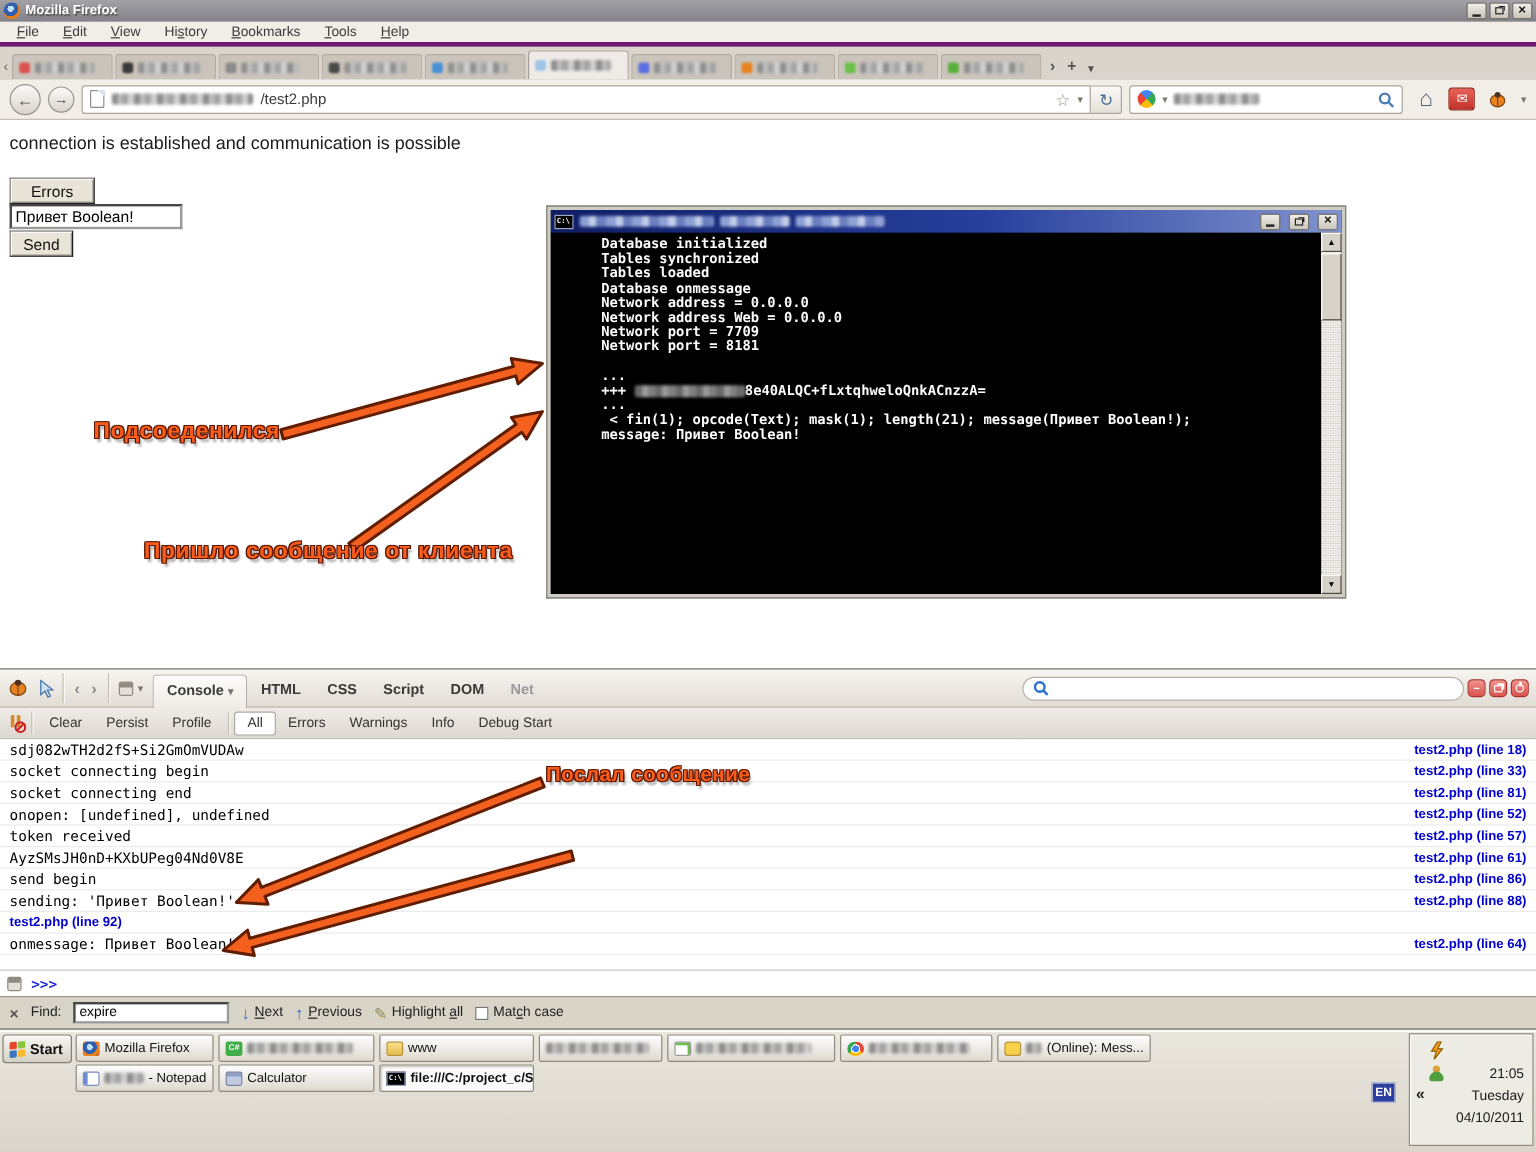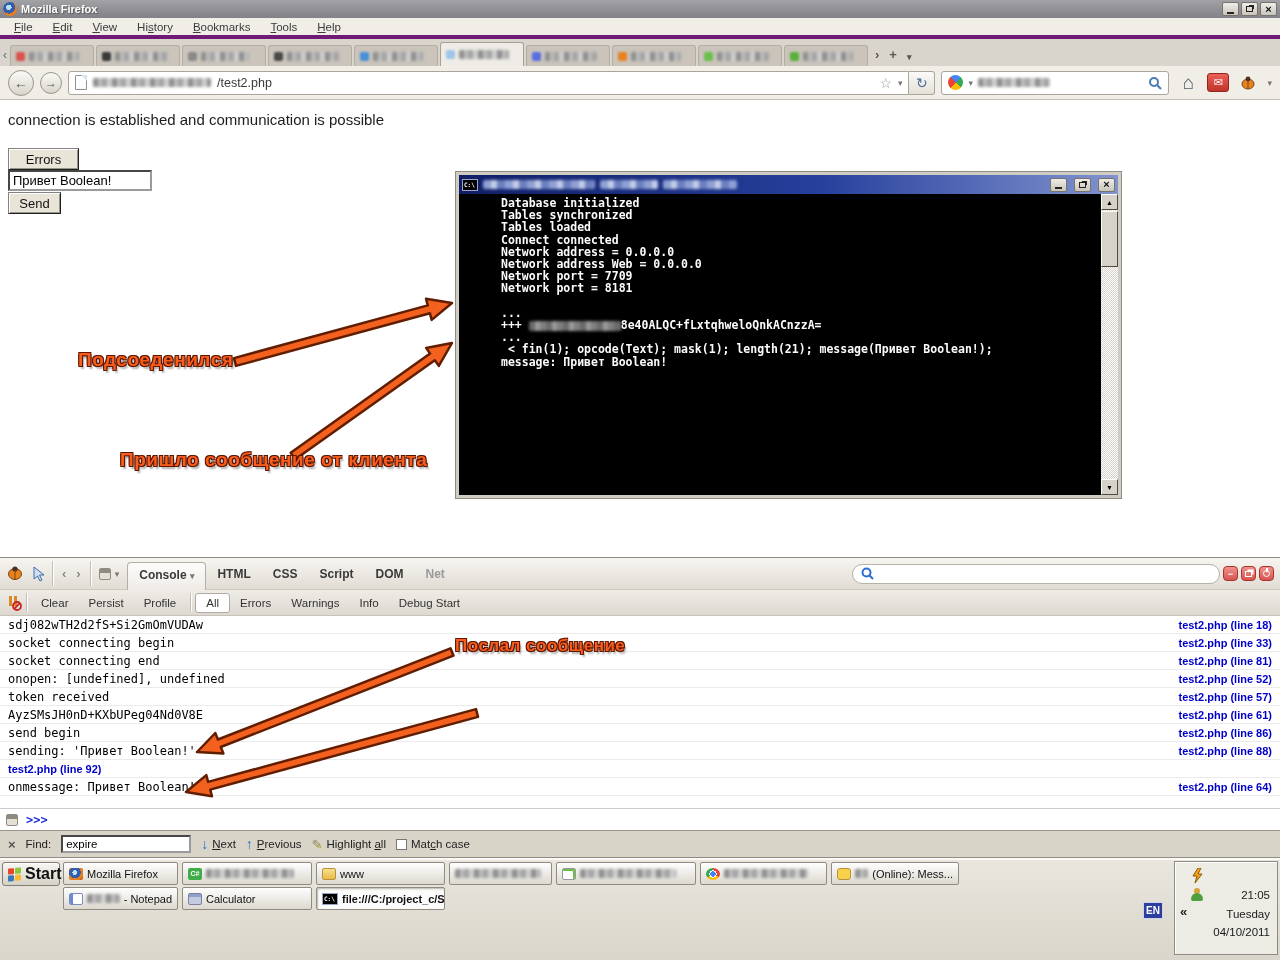--- a/index.html
+++ b/index.html
@@ -153,21 +153,21 @@
   .arrow-dn,.arrow-up { font-size:14px; font-weight:bold; color:#2b6fd4; }
   .pen { font-size:13px; color:#8a8a8a; text-shadow:1px 1px 0 #e8d44a; }
   .chk { width:11px; height:11px; background:#fff; border:1px solid #777; }
 
   
   #taskbar { position:absolute; left:0; top:857px; width:1280px; height:103px;
              background:linear-gradient(#fbfaf7 0 2px,#e9e6de 2px,#d9d5ca 100%); border-top:1px solid #918d82; }
   #start-btn { position:absolute; left:2px; top:4px; width:58px; height:24px; border-radius:3px;
                background:linear-gradient(#f8f7f3,#d5d1c6); border:1px solid #827e74;
                box-shadow:inset 0 1px 0 #fff; display:flex; align-items:center; gap:4px; padding:0 5px;
-               font-weight:bold; font-size:16px; color:#111; }
+               font-weight:bold; font-size:12px; color:#111; }
   .winflag { width:13px; height:13px; display:grid; grid-template-columns:6px 6px; grid-template-rows:6px 6px; gap:1px; transform:skewY(-6deg); }
   .winflag i { border-radius:1px; }
   .taskbtn { position:absolute; height:23px; border-radius:2px; background:linear-gradient(#fefefe,#ddd9cf);
              border:1px solid #8f8b80; box-shadow:inset 0 1px 0 #fff; display:flex; align-items:center;
              gap:4px; padding:0 5px; font-size:11px; color:#111; white-space:nowrap; overflow:hidden; }
   .taskbtn.active { background:#fcfcfc; box-shadow:inset 1px 1px 2px #b9b5ab; font-weight:bold; }
   .t-ico { width:14px; height:12px; flex:none; border-radius:2px; }
   #tray { position:absolute; right:2px; top:3px; width:104px; height:94px; background:#ecebe4;
           border:1px solid #8f8b82; box-shadow:inset 1px 1px 0 #fff; }
   #tray .chev { position:absolute; left:5px; top:42px; font-size:13px; font-weight:bold; color:#222; }
@@ -313,21 +313,21 @@
       </div>
       <div id="cmd-body">
         <div id="cmd-text">
 
             <div class="cmd-line">Database initialized</div>
 
             <div class="cmd-line">Tables synchronized</div>
 
             <div class="cmd-line">Tables loaded</div>
 
-            <div class="cmd-line">Connect connected</div>
+            <div class="cmd-line">Database onmessage</div>
 
             <div class="cmd-line">Network address = 0.0.0.0</div>
 
             <div class="cmd-line">Network address Web = 0.0.0.0</div>
 
             <div class="cmd-line">Network port = 7709</div>
 
             <div class="cmd-line">Network port = 8181</div>
 
             <div class="cmd-line">&nbsp;</div>

